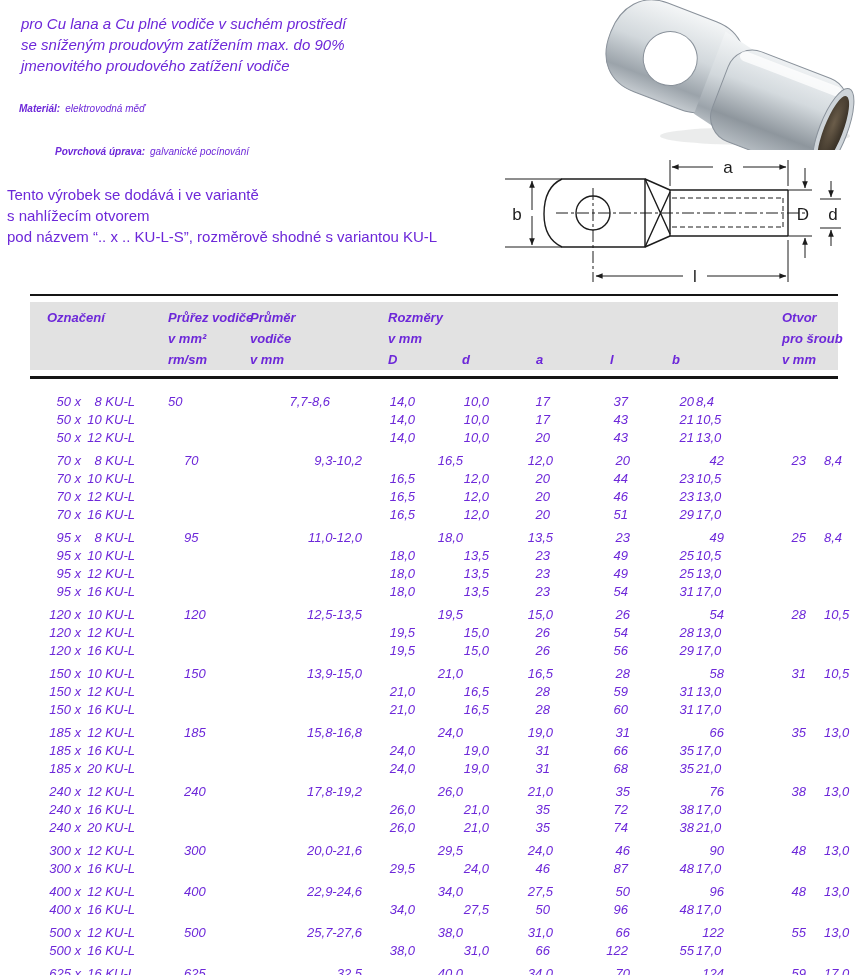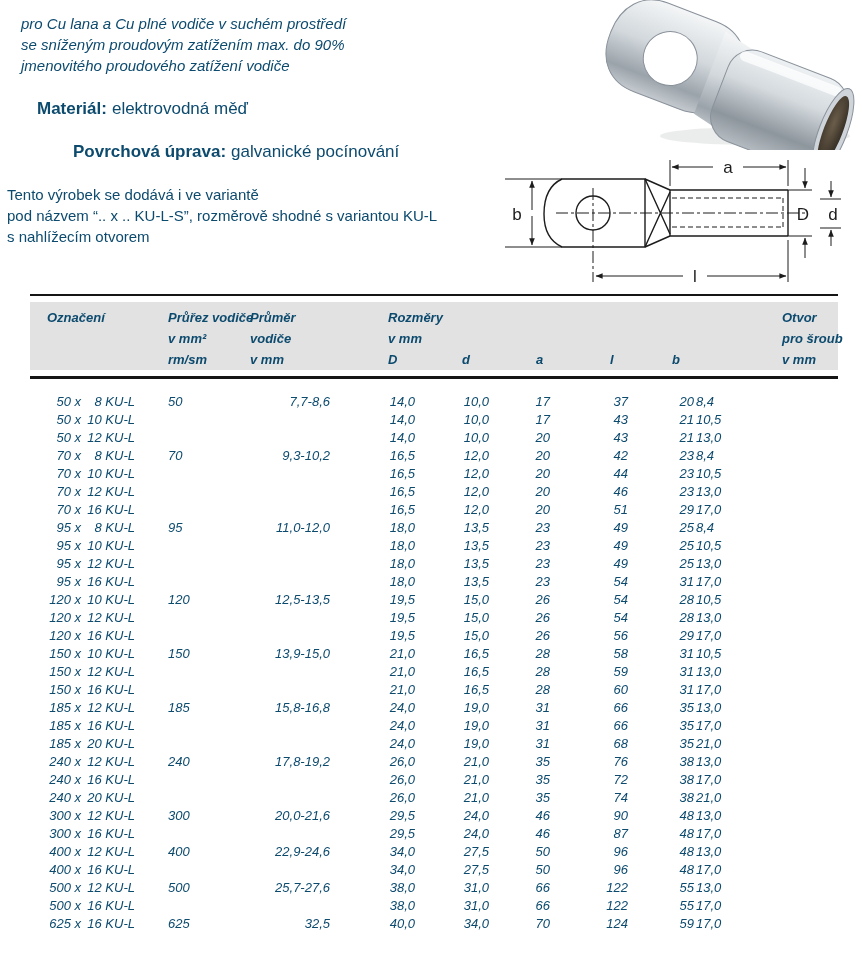--- a/index.html
+++ b/index.html
@@ -1,22 +1,22 @@
 <!DOCTYPE html>
 <html><head>
 <meta charset="utf-8">
 <style>
   html,body{margin:0;padding:0;background:#fff;}
   .page{
     position:relative;width:862px;height:975px;background:#ffffff;overflow:hidden;
-    font-family:"Liberation Sans",sans-serif;color:#0c4a6e;
+    font-family:"Liberation Sans",sans-serif;color:#6d28d9;
   }
   
   .intro{position:absolute;left:21px;top:13px;font-size:15px;line-height:21px;font-style:italic;}
-  .lblock{position:absolute;left:37px;font-size:17px;line-height:20px;}
+  .lblock{position:absolute;left:19px;font-size:10px;line-height:20px;font-style:italic;}
   .block-material{top:99px;}
   .block-surface{top:142px;margin-left:36px;}
   .variant{position:absolute;left:7px;top:184px;font-size:15px;line-height:21px;}
   .bold-label{font-weight:bold;margin-right:5px;}
   
   .photo{position:absolute;left:545px;top:0px;width:317px;height:150px;}
   .diagram{position:absolute;left:500px;top:148px;width:362px;height:144px;}
   .diagram svg text{font-family:"Liberation Sans",sans-serif;font-size:17px;fill:#1c1c1c;}
   
   .table-wrap{position:absolute;left:30px;top:294px;width:808px;font-style:italic;}
@@ -28,21 +28,21 @@
     padding-top:5px;height:68px;font-weight:bold;font-size:13px;
   }
   .hcell{box-sizing:border-box;}
   .hl{height:21px;line-height:21px;white-space:nowrap;}
   .h1{padding-left:17px;} .h2{padding-left:8px;} .h3{padding-left:32px;}
   .h4{padding-left:58px;} .h5{padding-left:44px;} .h6{padding-left:44px;}
   .h7{padding-left:58px;} .h8{padding-left:42px;} .h9{padding-left:86px;}
   .rows{padding-top:14px;font-size:13px;}
   .trow{display:grid;grid-template-columns:130px 58px 112px 88px 74px 60px 78px 66px 142px;
         height:18px;line-height:18px;}
-  .trow.gap{}
+  .trow.gap{margin-top:5px;gap:16px;}
   .cell{box-sizing:border-box;white-space:nowrap;}
   .c1{padding-left:17px;}
   .c2{padding-left:8px;}
   .c3{text-align:right;}
   .c4,.c5{text-align:right;padding-right:3px;}
   .c6,.c7,.c8{text-align:right;padding-right:2px;}
   .c9{text-align:left;padding-right:30px;}
   .qty{display:inline-block;width:24px;text-align:right;}
   .scr{display:inline-block;width:17px;text-align:right;}
 </style>
@@ -60,22 +60,22 @@
   <div class="lblock block-material">
     <span class="bold-label">Materiál:</span><span>elektrovodná měď</span>
   </div>
 
   <div class="lblock block-surface">
     <span class="bold-label">Povrchová úprava:</span><span>galvanické pocínování</span>
   </div>
 
   <div class="variant">
     <div>Tento výrobek se dodává i ve variantě</div>
+    <div>s nahlížecím otvorem</div>
     <div>pod názvem “.. x .. KU-L-S”, rozměrově shodné s variantou KU-L</div>
-    <div>s nahlížecím otvorem</div>
   </div>
 
   <div class="photo">
     <svg width="317" height="150" viewBox="0 0 317 150">
       <defs>
         <linearGradient id="m1" x1="0" y1="0" x2="0" y2="1">
           <stop offset="0" stop-color="#f4f6f7"></stop>
           <stop offset="0.45" stop-color="#d2d8dc"></stop>
           <stop offset="0.8" stop-color="#9ba3aa"></stop>
           <stop offset="1" stop-color="#c4cacf"></stop>

